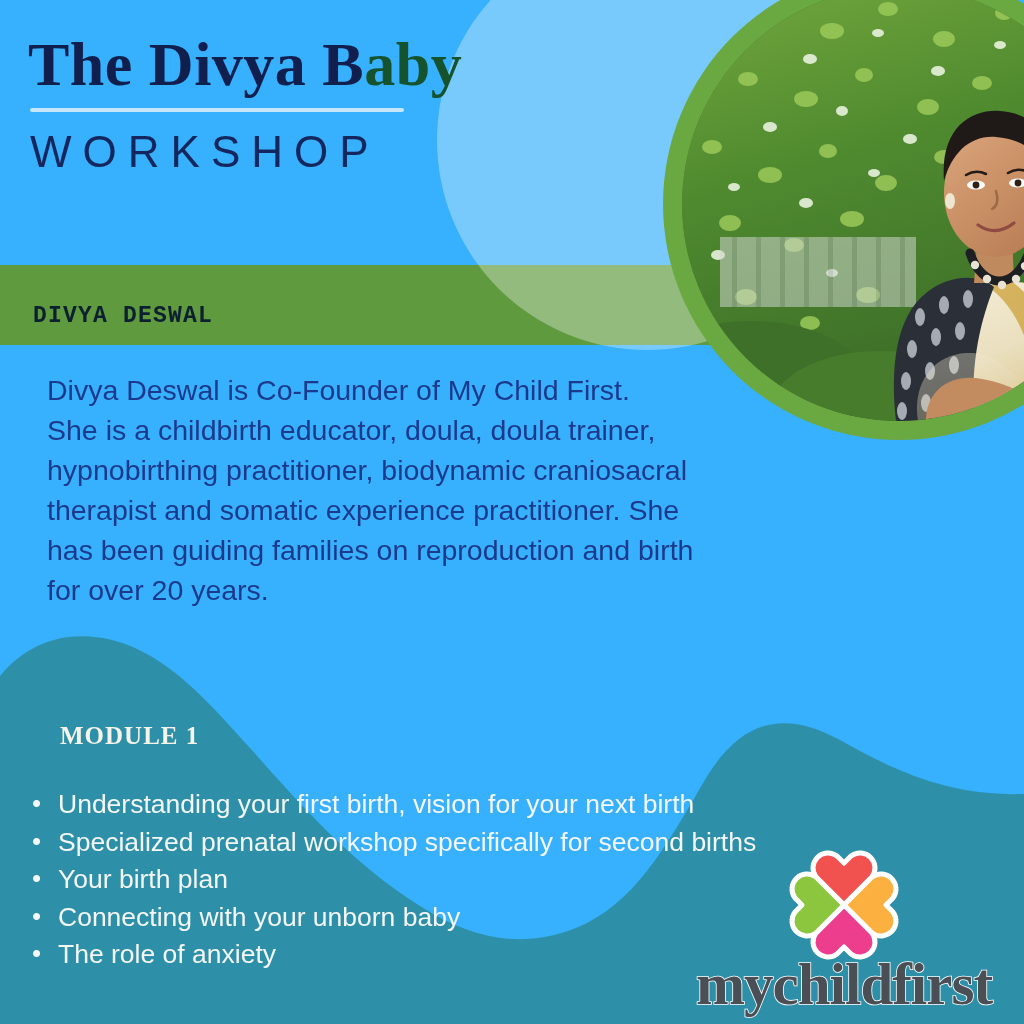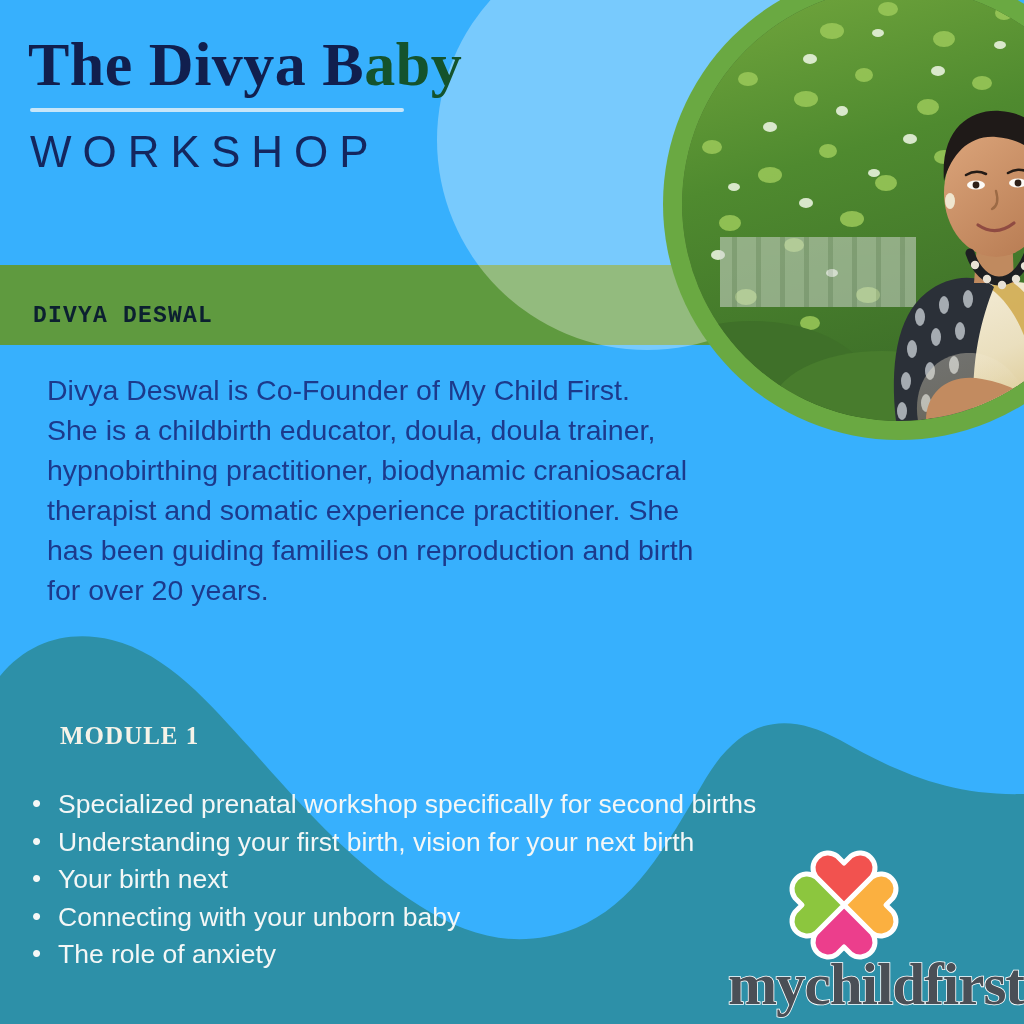--- a/index.html
+++ b/index.html
@@ -197,21 +197,21 @@
     top: 0px;
     width: 128px;
     height: 120px;
   }
   .logo-mark svg { display: block; width: 128px; height: 120px; }
   .logo-word {
     position: absolute;
     left: 0;
     top: 104px;
     width: 360px;
-    text-align: right;
+    text-align: center;
     font-family: "Liberation Serif", "DejaVu Serif", serif;
     font-weight: bold;
     font-size: 59px;
     line-height: 70px;
     color: #4a4f56;
     letter-spacing: -1px;
     -webkit-text-stroke: 1.6px #ffffff;
     paint-order: stroke fill;
     white-space: nowrap;
   }
@@ -413,23 +413,23 @@
   <div class="bio">Divya Deswal is Co-Founder of My Child First.
 She is a childbirth educator, doula, doula trainer,
 hypnobirthing practitioner, biodynamic craniosacral
 therapist and somatic experience practitioner. She
 has been guiding families on reproduction and birth
 for over 20 years.</div>
 
   <div class="module-label">MODULE 1</div>
 
   <ul class="bullets">
+    <li>Understanding your first birth, vision for your next birth</li>
     <li>Specialized prenatal workshop specifically for second births</li>
-    <li>Understanding your first birth, vision for your next birth</li>
-    <li>Your birth next</li>
+    <li>Your birth plan</li>
     <li>Connecting with your unborn baby</li>
     <li>The role of anxiety</li>
   </ul>
 
   <div class="logo">
     <div class="logo-mark">
       <svg viewBox="0 0 128 120" xmlns="http://www.w3.org/2000/svg">
         <g stroke="#ffffff" stroke-width="5" stroke-linejoin="round">
 
           <path d="M64 60 L36 32 A15 15 0 0 1 57 11 L64 18 L71 11 A15 15 0 0 1 92 32 Z" fill="#f2524f"></path>

